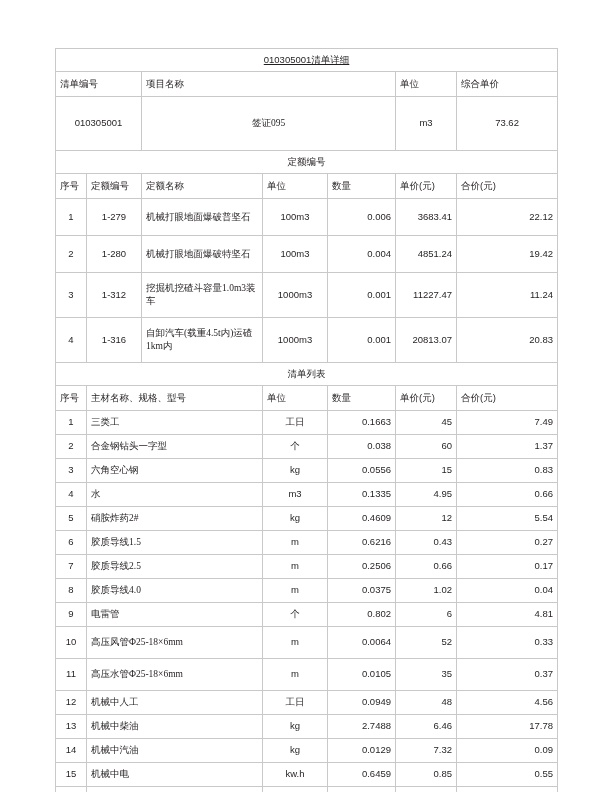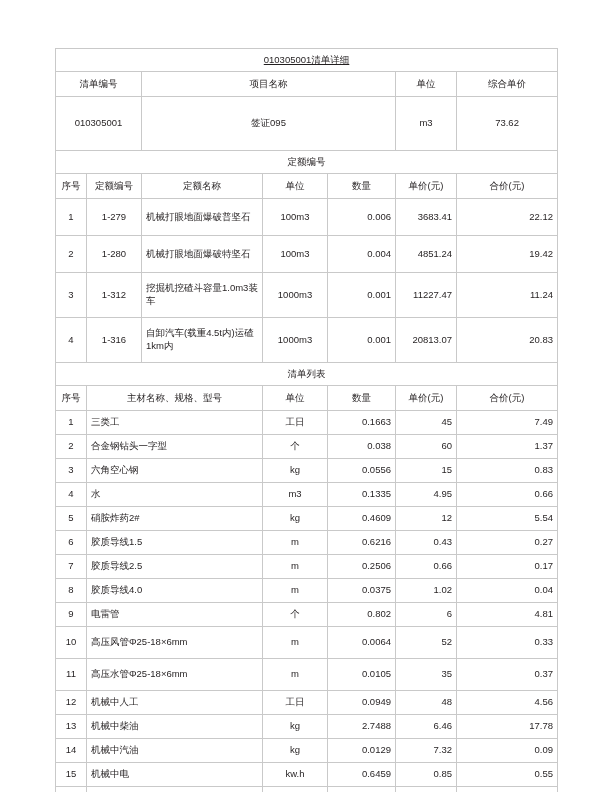--- a/index.html
+++ b/index.html
@@ -39,24 +39,24 @@
   .banner {
     text-align: center;
     height: 18px;
   }
   .doc-title {
     font-size: 10px;
     text-decoration: underline;
   }
   
   .ctr { text-align: center; }
-  .lft { text-align: left; }
+  .lft { text-align: left; font-family: Liberation Serif, serif; }
   .rgt { text-align: right; padding-right: 6px; }
 
-  .hdr td { text-align: center; height: 20px; }
+  .hdr td { text-align: left; height: 20px; }
 
   
   .mainrow td { height: 49px; text-align: center; }
 
   
   .q-row td { height: 32px; }
   .q-row.two td { height: 40px; }
 
   
   .b-row td { height: 19px; }

